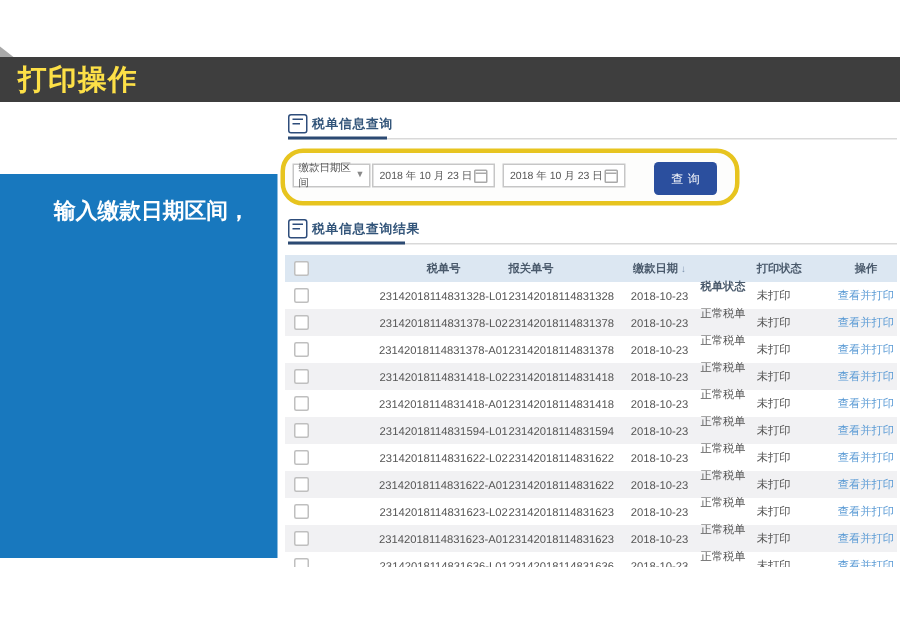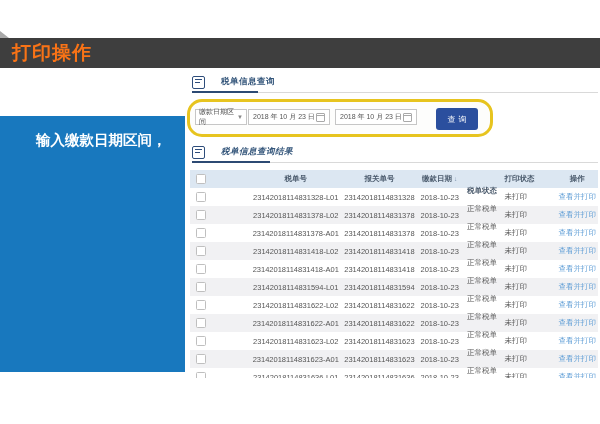--- a/index.html
+++ b/index.html
@@ -10,33 +10,33 @@
   
   .banner{
     position:absolute;left:0;top:38px;width:600px;height:30px;
     background:#3e3e3e;display:flex;align-items:center;
   }
   .banner-notch{
     position:absolute;left:0;top:-7px;width:0;height:0;
     border-left:9px solid #a9a9a9;border-top:7px solid transparent;
   }
   .banner-title{
-    color:#f97316;font-size:19px;font-weight:bold;padding-left:12px;letter-spacing:1px;
+    color:#fde047;font-size:19px;font-weight:bold;padding-left:12px;letter-spacing:1px;
   }
   .note-panel{
     position:absolute;left:0;top:116px;width:204px;height:256px;background:#1878be;
     color:#ffffff;font-weight:bold;
   }
   .note-line1{position:absolute;left:36px;top:15px;font-size:14.5px;white-space:nowrap;}
   .note-line2{position:absolute;left:36px;top:77px;font-size:14.5px;white-space:nowrap;}
   
   .app{position:absolute;left:185px;top:70px;width:415px;height:310px;background:#fff;}
-  .sec-head{position:absolute;display:flex;gap:16px;}
+  .sec-head{position:absolute;display:flex;align-items:center;gap:3px;}
   .sec-head.s1{left:7px;top:6px;}
-  .sec-head.s2{left:7px;top:76px;font-style:italic;}
+  .sec-head.s2{left:7px;top:76px;}
   .icon-doc{
     width:11px;height:11px;border:1.3px solid #2e4d7b;border-radius:2px;
     position:relative;display:inline-block;background:#fff;
   }
   .icon-doc::before{content:"";position:absolute;left:2px;top:2px;width:7px;height:1.4px;background:#2e4d7b;}
   .icon-doc::after{content:"";position:absolute;left:2px;top:5px;width:5px;height:1.4px;background:#2e4d7b;}
   .sec-title{font-size:8.5px;color:#33557a;font-weight:bold;letter-spacing:.5px;}
   .rule{position:absolute;left:7px;height:1px;background:#d9d9d9;width:406px;}
   .rule.r1{top:22px;}
   .rule.r2{top:92px;}
@@ -65,21 +65,21 @@
     border-radius:3px;color:#fff;font-size:8px;display:flex;align-items:center;justify-content:center;
     letter-spacing:3px;padding-left:3px;box-sizing:border-box;
   }
   
   .table{position:absolute;left:5px;top:100px;width:408px;height:208px;overflow:hidden;font-size:7.5px;color:#555;}
   .trow{display:flex;align-items:center;height:18px;background:#fff;}
   .trow.alt{background:#f1f1f3;}
   .thead{background:#dce7f2;color:#4a5a6c;font-weight:bold;height:18px;display:flex;align-items:center;}
   .c-cb{width:24px;display:flex;justify-content:center;}
   .c-bill{width:96px;text-align:center;margin-left:41px;}
-  .c-decl{width:90px;text-align:center;}
+  .c-decl{width:90px;text-align:left;}
   .c-date{width:44px;text-align:center;white-space:nowrap;}
   .c-status{width:50px;text-align:center;margin-top:24px;}
   .c-print{width:58px;}
   .c-action{width:46px;text-align:center;}
   .cb{width:8px;height:8px;border:1px solid #bfbfbf;border-radius:1.5px;background:#fff;display:inline-block;}
   .sort{color:#7d93ad;font-size:6.5px;margin-left:2px;}
   .link{color:#5b9bd5;white-space:nowrap;}
 </style>
 </head>
 <body>

